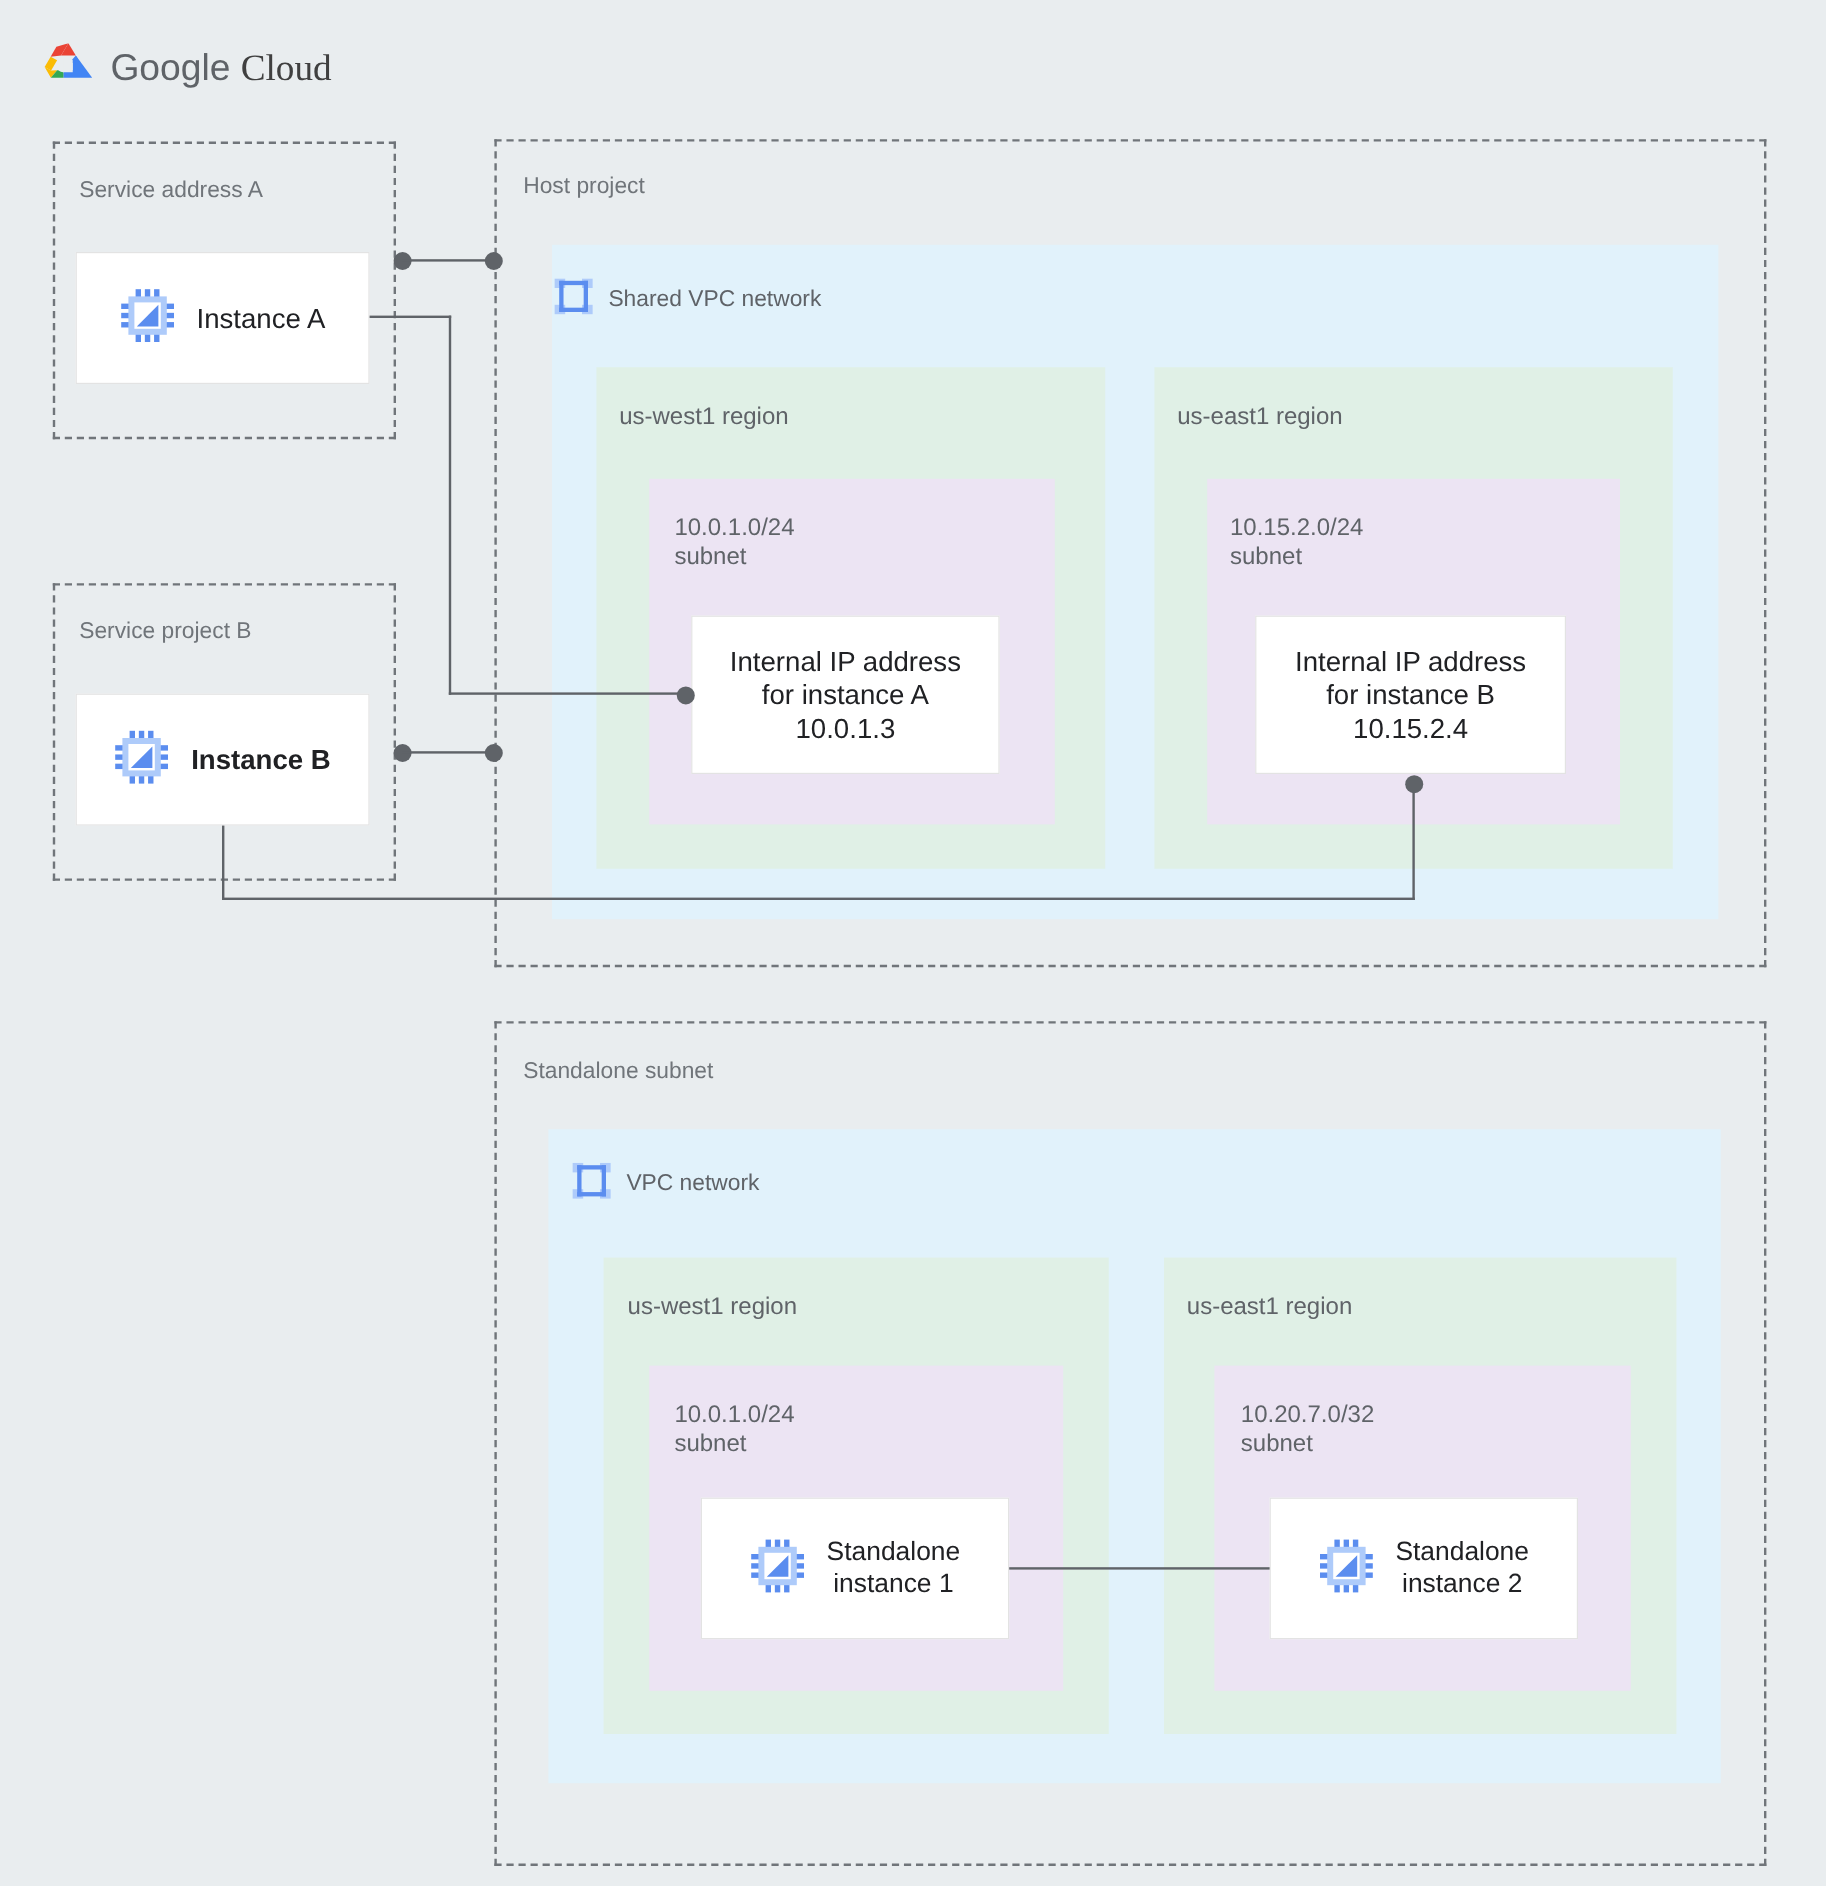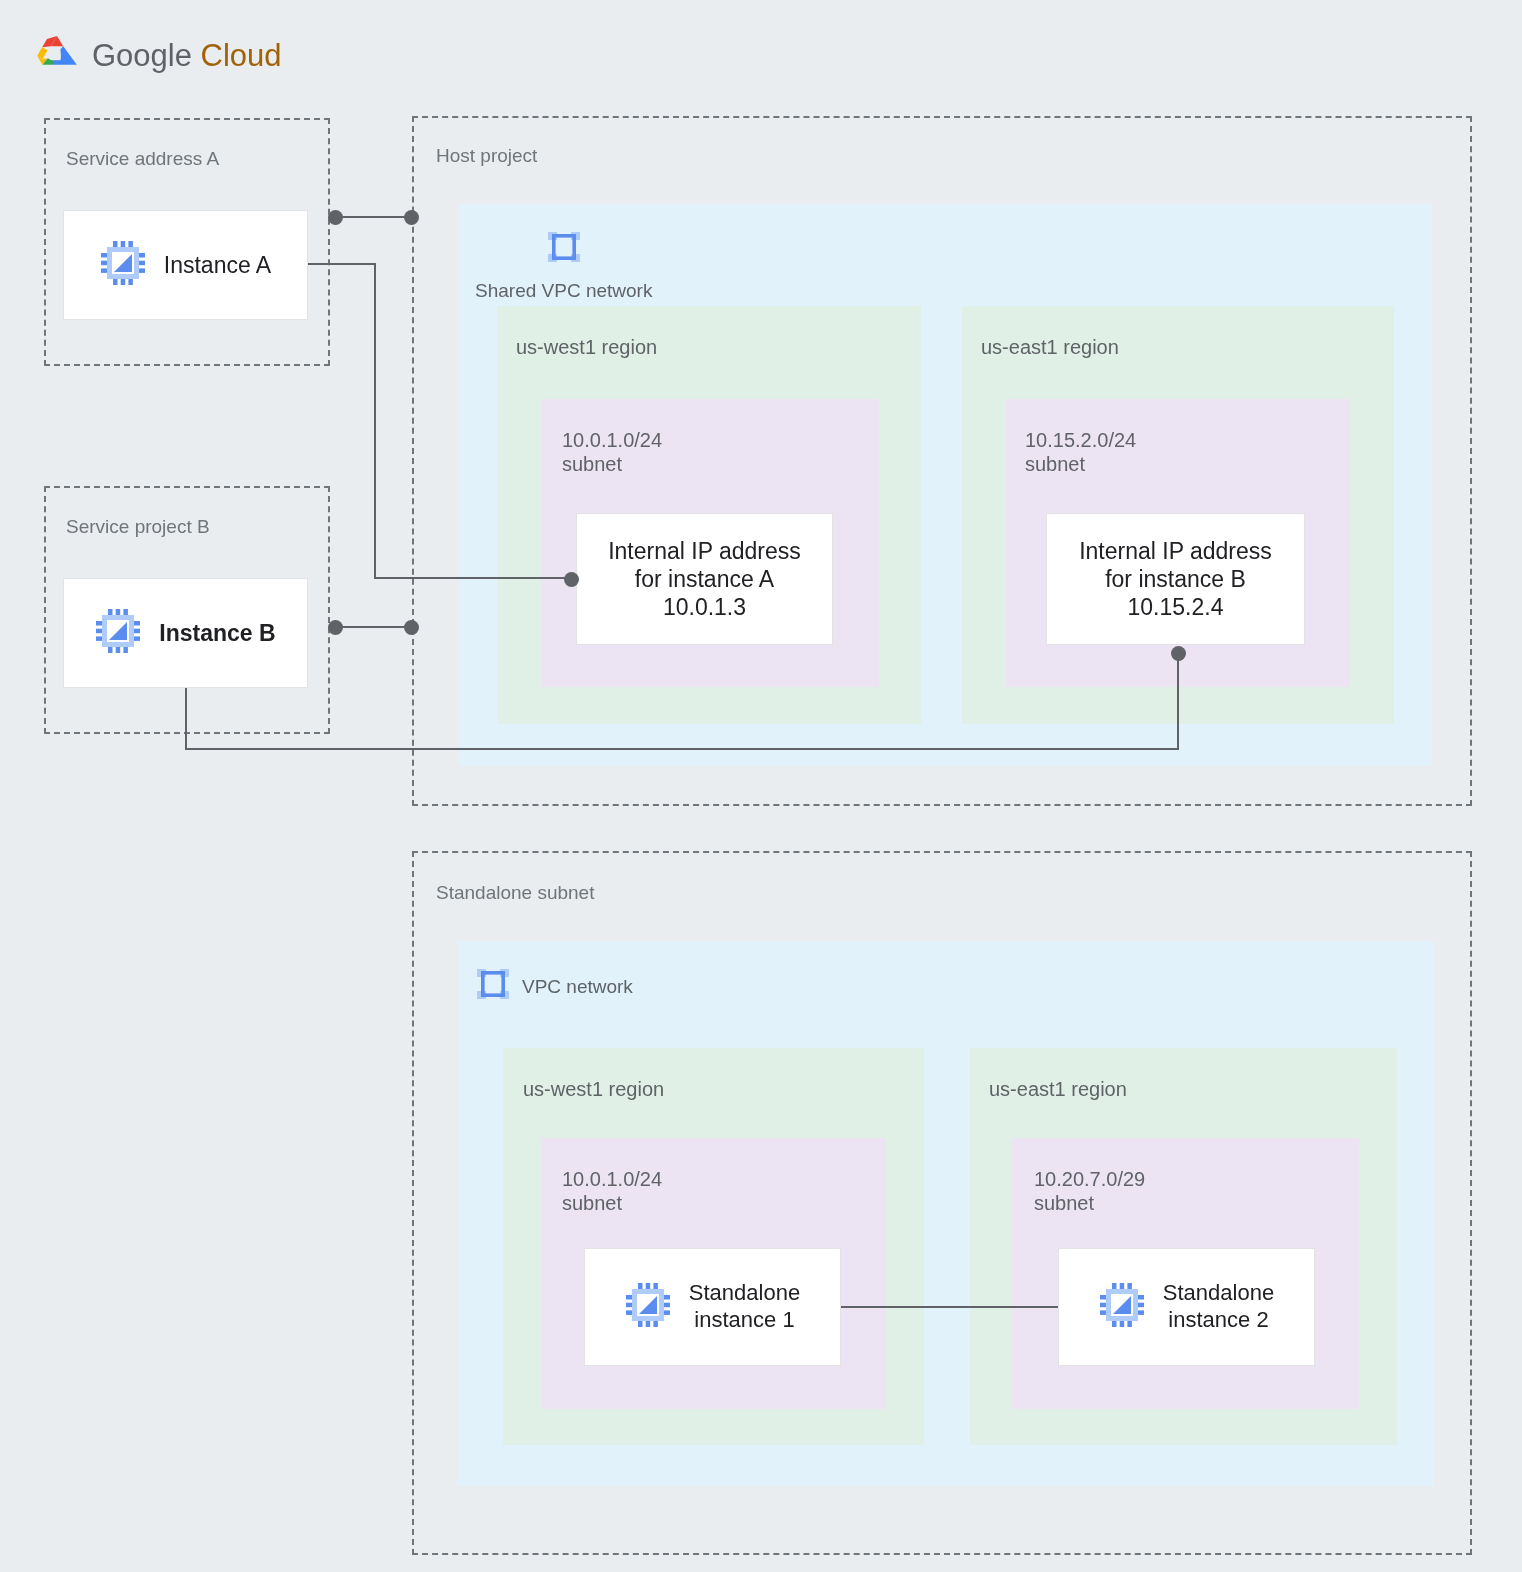--- a/index.html
+++ b/index.html
@@ -9,21 +9,21 @@
     font-family:"Liberation Sans","DejaVu Sans",sans-serif;
     position:relative;
     overflow:hidden;
     -webkit-font-smoothing:antialiased;
   }
   .abs{position:absolute;}
 
   
   #brand{left:36px;top:36px;display:flex;align-items:center;gap:14px;}
   #brand .wordmark{font-size:31px;color:#5f6368;letter-spacing:0px;}
-  #brand .wordmark .light{color:#a16207;}
+  #brand .wordmark .light{color:#404040;font-family:Liberation Serif, serif;}
 
   
   .dashed{
     border:2px dashed #70757a;
     background:transparent;
     box-sizing:border-box;
   }
   .proj-label{
     font-size:19px;color:#70757a;white-space:nowrap;
   }
@@ -136,21 +136,21 @@
       <path d="M14 32 L32 32 L32 14 Z" fill="#5b8def"></path>
     </svg>
   </span>
   <span class="card-text">Instance B</span>
 </div>
 
 <div class="abs dashed" style="left:412px;top:116px;width:1060px;height:690px;"></div>
 <div class="abs proj-label" style="left:436px;top:145px;">Host project</div>
 
 <div class="abs vpc" style="left:460px;top:204px;width:972px;height:562px;"></div>
-<div class="abs vpc-title" style="left:475px;top:232px;flex-direction:column;">
+<div class="abs vpc-title" style="left:462px;top:232px;">
   <span class="icon">
     <svg width="32" height="30" viewBox="0 0 32 30">
       <rect x="0" y="0" width="9" height="8" fill="#aecbfa"></rect>
       <rect x="23" y="0" width="9" height="8" fill="#aecbfa"></rect>
       <rect x="0" y="22" width="9" height="8" fill="#aecbfa"></rect>
       <rect x="23" y="22" width="9" height="8" fill="#aecbfa"></rect>
       <rect x="4" y="2" width="3.6" height="26" fill="#5b8def"></rect>
       <rect x="24.4" y="2" width="3.6" height="26" fill="#5b8def"></rect>
       <rect x="4" y="2" width="24" height="3.6" fill="#5b8def"></rect>
       <rect x="4" y="24.4" width="24" height="3.6" fill="#5b8def"></rect>
@@ -246,21 +246,21 @@
       <path d="M14 32 L32 32 L32 14 Z" fill="#5b8def"></path>
     </svg>
   </span>
   <span class="card-text small">Standalone
 instance 1</span>
 </div>
 
 <div class="abs region" style="left:970px;top:1048px;width:427px;height:397px;"></div>
 <div class="abs region-label" style="left:989px;top:1078px;">us-east1 region</div>
 <div class="abs subnet" style="left:1012px;top:1138px;width:347px;height:271px;"></div>
-<div class="abs subnet-label" style="left:1034px;top:1168px;">10.20.7.0/29
+<div class="abs subnet-label" style="left:1034px;top:1168px;">10.20.7.0/32
 subnet</div>
 <div class="abs card inst" style="left:1058px;top:1248px;width:257px;height:118px;">
   <span class="icon">
     <svg width="46" height="46" viewBox="0 0 46 46">
       <g fill="#5b8def">
         <rect x="13" y="1" width="4.5" height="7"></rect>
           <rect x="20.7" y="1" width="4.5" height="7"></rect>
           <rect x="28.4" y="1" width="4.5" height="7"></rect>
         <rect x="13" y="38" width="4.5" height="7"></rect>
           <rect x="20.7" y="38" width="4.5" height="7"></rect>

